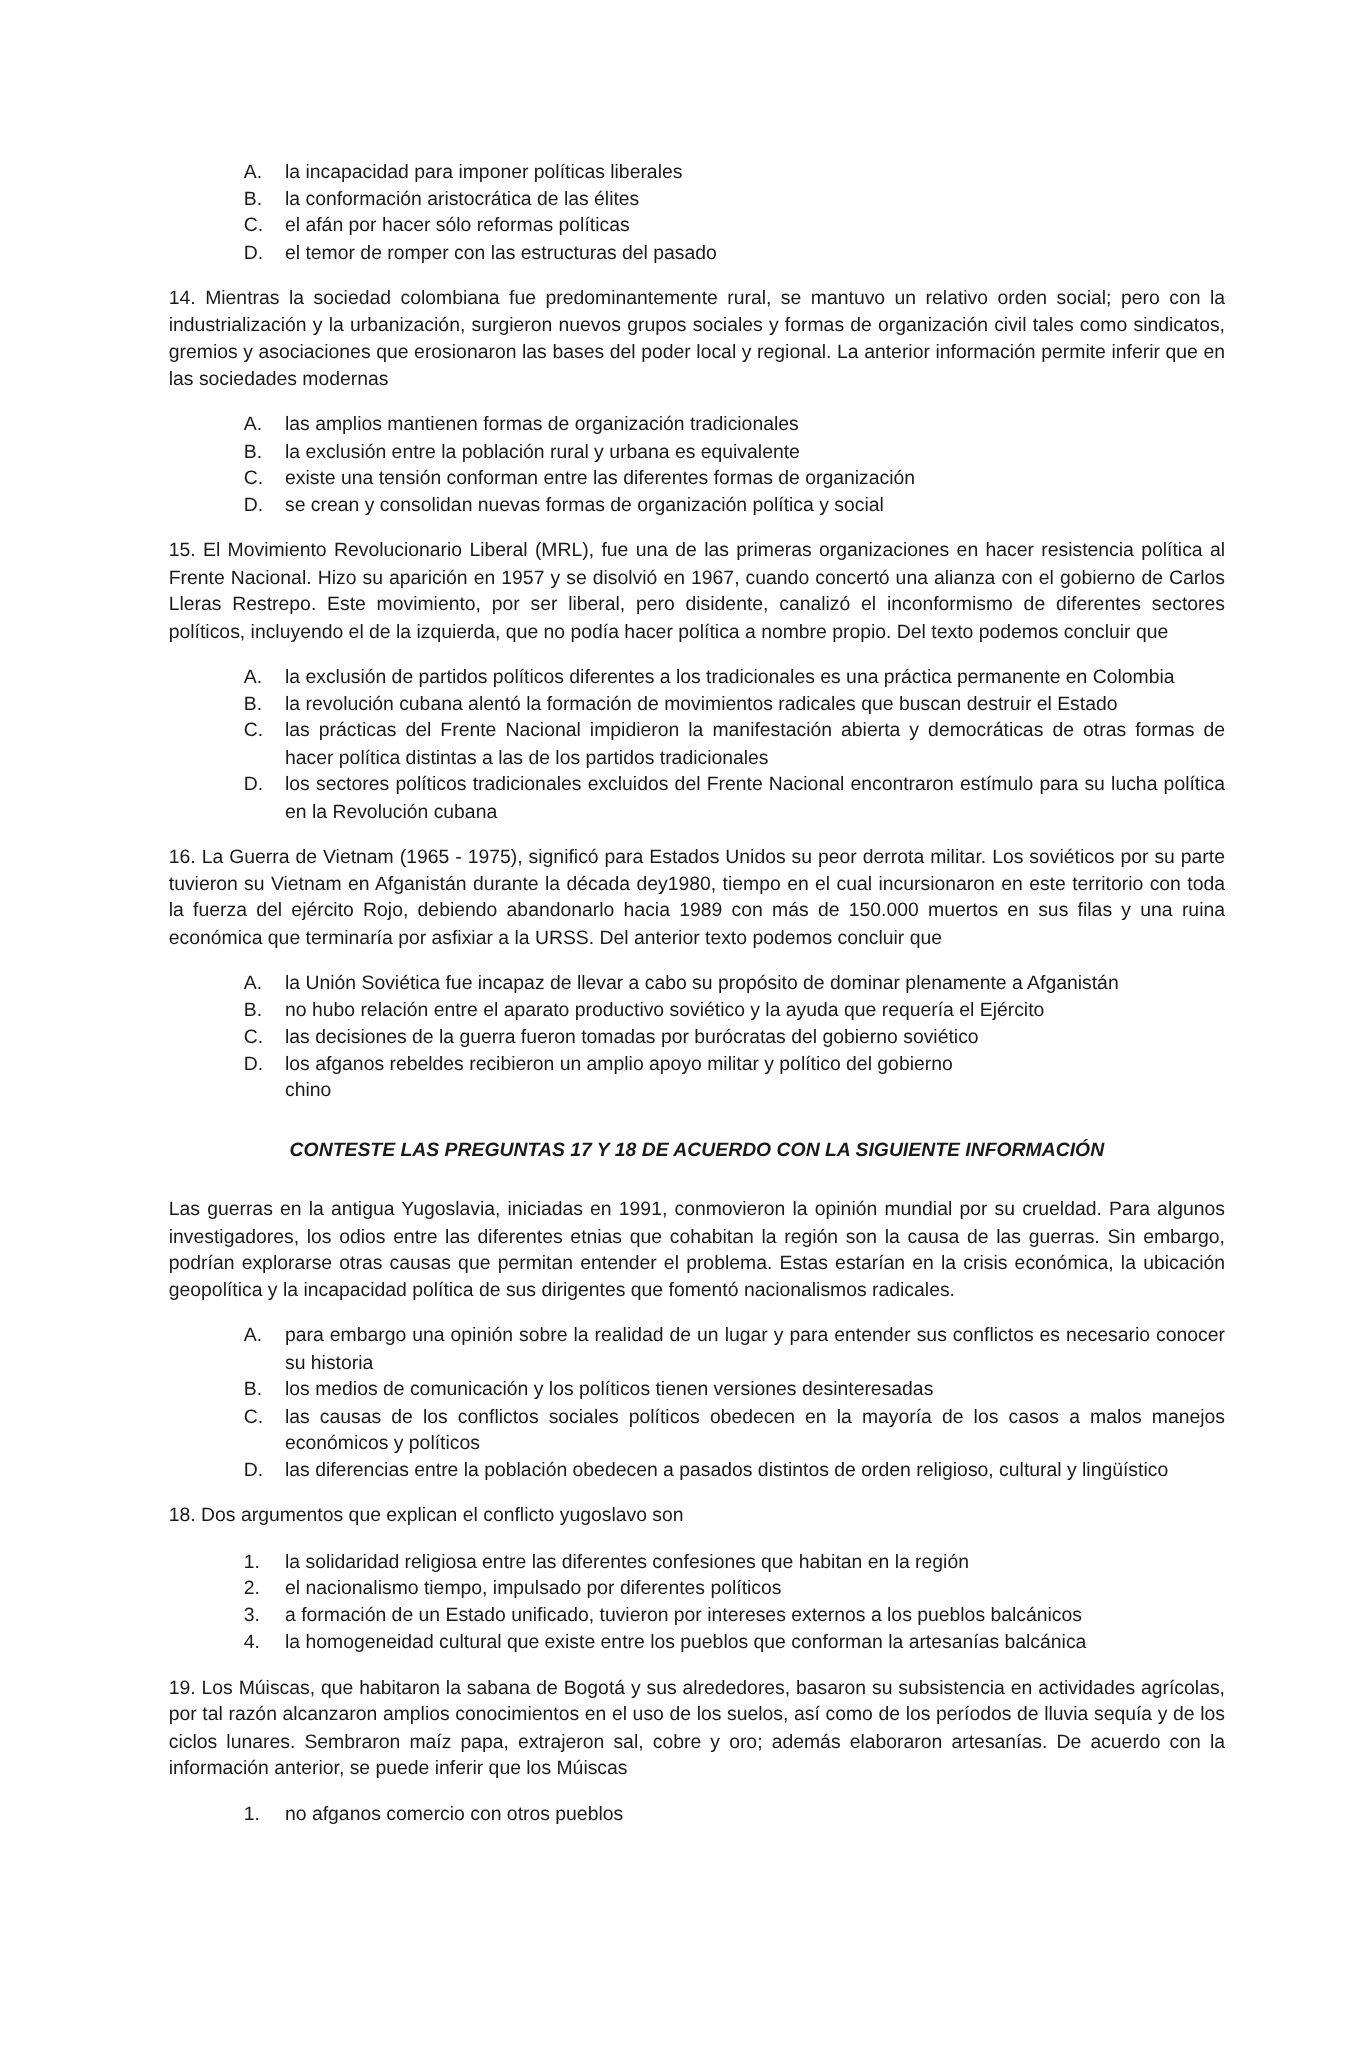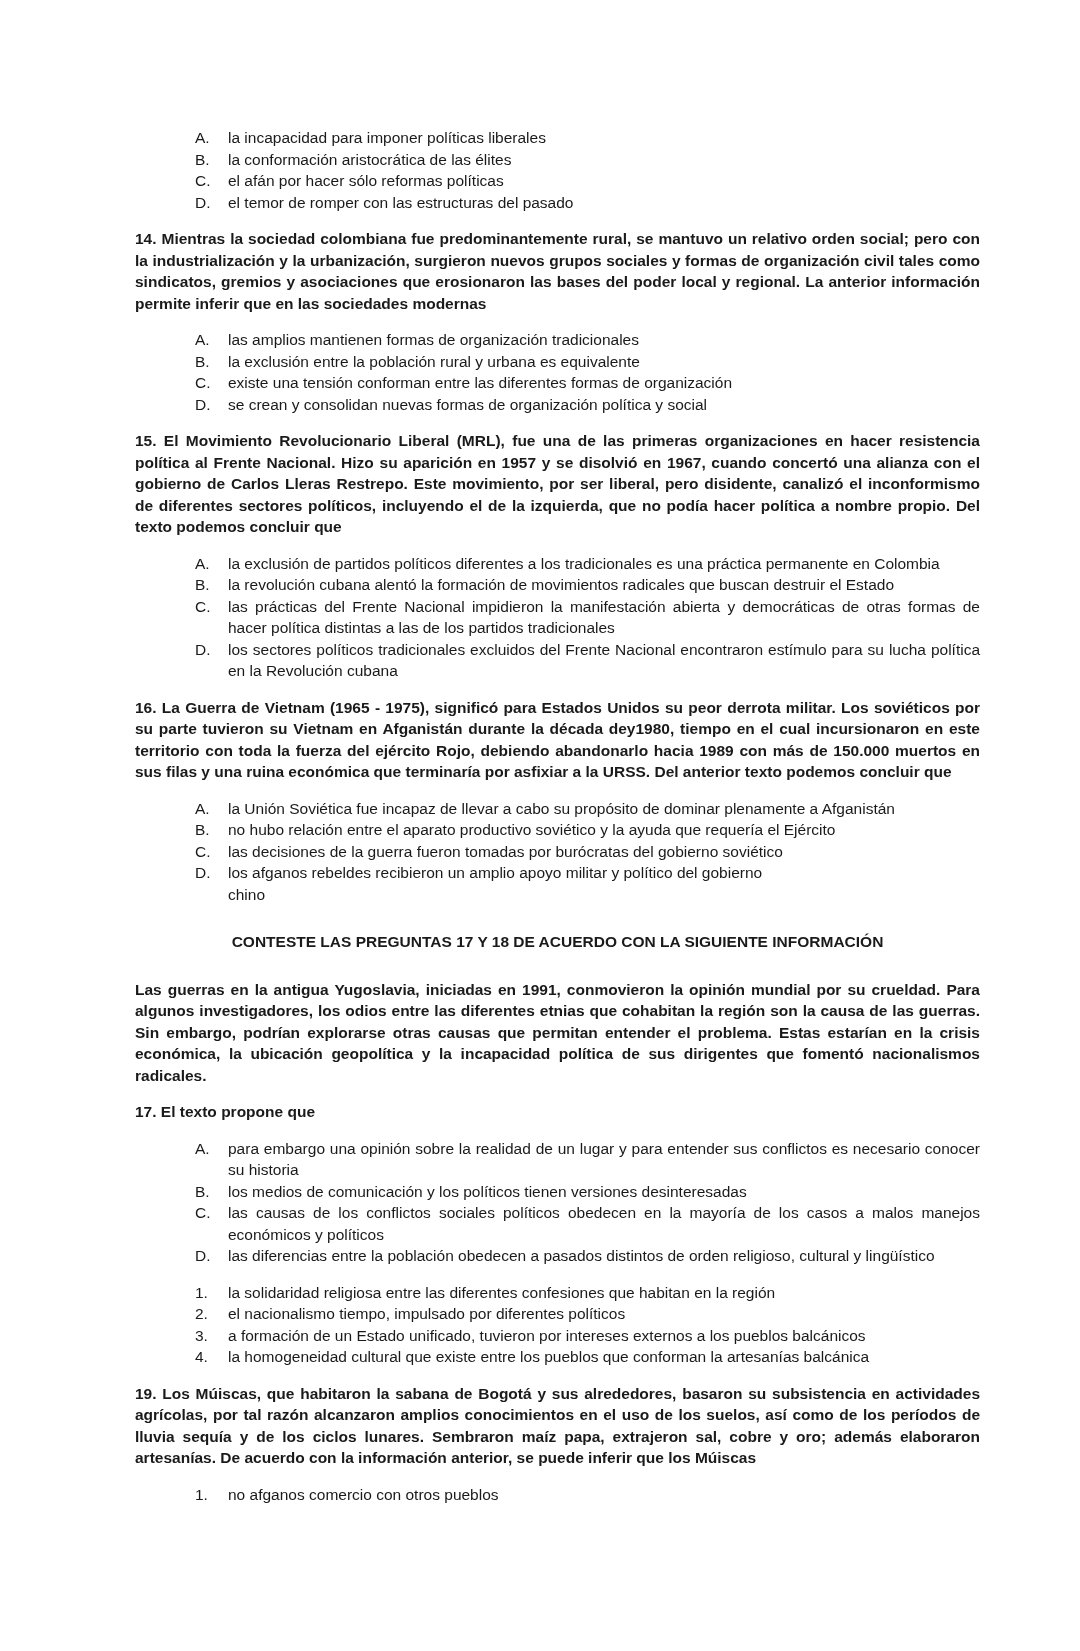--- a/index.html
+++ b/index.html
@@ -36,23 +36,24 @@
     flex: 1;
     text-align: justify;
     white-space: pre-line;
   }
   .heading {
     margin: 26px 0;
     text-align: center;
     font-weight: bold;
     font-size: 15.5px;
     line-height: 21.5px;
+    font-style: italic;
   }
   section { margin: 0; }
-  p { margin: 15px 0; font-weight: bold; }
+  p { margin: 15px 0; }
 </style>
 </head>
 <body>
 
 <div class="page">
 
   <section>
     <div class="options">
       <div class="opt">
         <span class="opt-label">A.</span>
@@ -138,21 +139,20 @@
 chino</span>
       </div>
     </div>
   </section>
 
   <h2 class="heading">CONTESTE LAS PREGUNTAS 17 Y 18 DE ACUERDO CON LA SIGUIENTE INFORMACIÓN</h2>
 
   <p class="stem">Las guerras en la antigua Yugoslavia, iniciadas en 1991, conmovieron la opinión mundial por su crueldad. Para algunos investigadores, los odios entre las diferentes etnias que cohabitan la región son la causa de las guerras. Sin embargo, podrían explorarse otras causas que permitan entender el problema. Estas estarían en la crisis económica, la ubicación geopolítica y la incapacidad política de sus dirigentes que fomentó nacionalismos radicales.</p>
 
   <section>
-    <p class="stem">17. El texto propone que</p>
     <div class="options">
       <div class="opt">
         <span class="opt-label">A.</span>
         <span class="opt-text">para embargo una opinión sobre la realidad de un lugar y para entender sus conflictos es necesario conocer su historia</span>
       </div>
       <div class="opt">
         <span class="opt-label">B.</span>
         <span class="opt-text">los medios de comunicación y los políticos tienen versiones desinteresadas</span>
       </div>
       <div class="opt">
@@ -160,20 +160,21 @@
         <span class="opt-text">las causas de los conflictos sociales políticos obedecen en la mayoría de los casos a malos manejos económicos y políticos</span>
       </div>
       <div class="opt">
         <span class="opt-label">D.</span>
         <span class="opt-text">las diferencias entre la población obedecen a pasados distintos de orden religioso, cultural y lingüístico</span>
       </div>
     </div>
   </section>
 
   <section>
+    <p class="stem">18. Dos argumentos que explican el conflicto yugoslavo son</p>
     <div class="options">
       <div class="opt">
         <span class="opt-label">1.</span>
         <span class="opt-text">la solidaridad religiosa entre las diferentes confesiones que habitan en la región</span>
       </div>
       <div class="opt">
         <span class="opt-label">2.</span>
         <span class="opt-text">el nacionalismo tiempo, impulsado por diferentes políticos</span>
       </div>
       <div class="opt">

